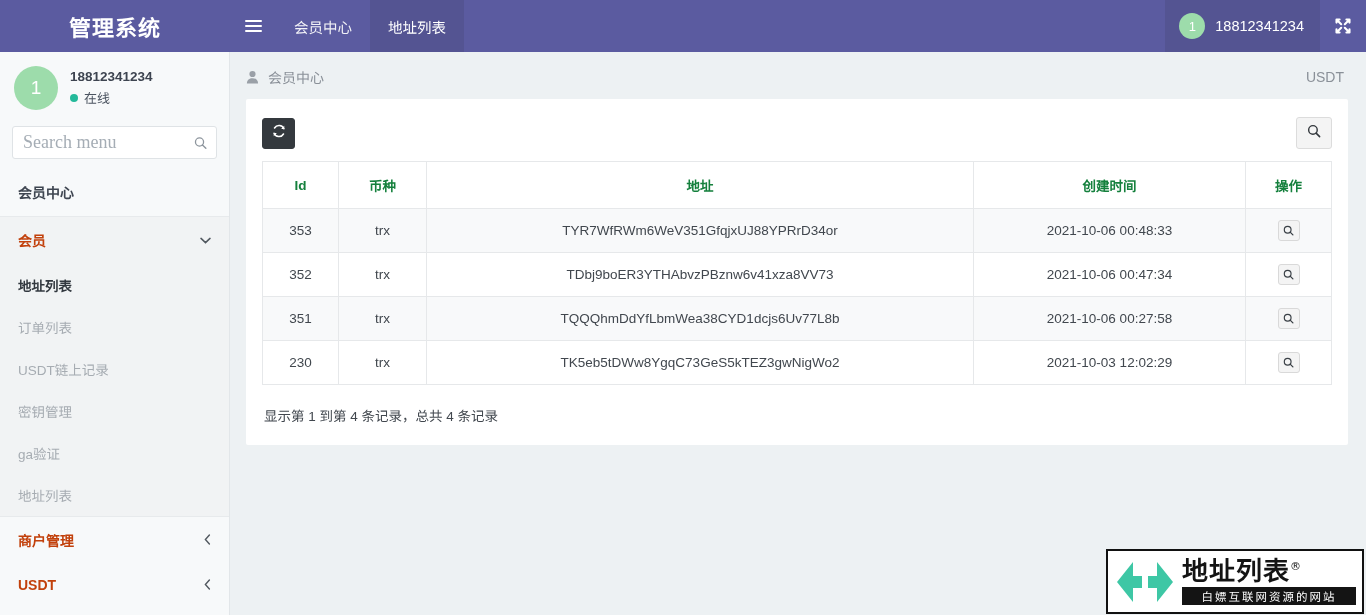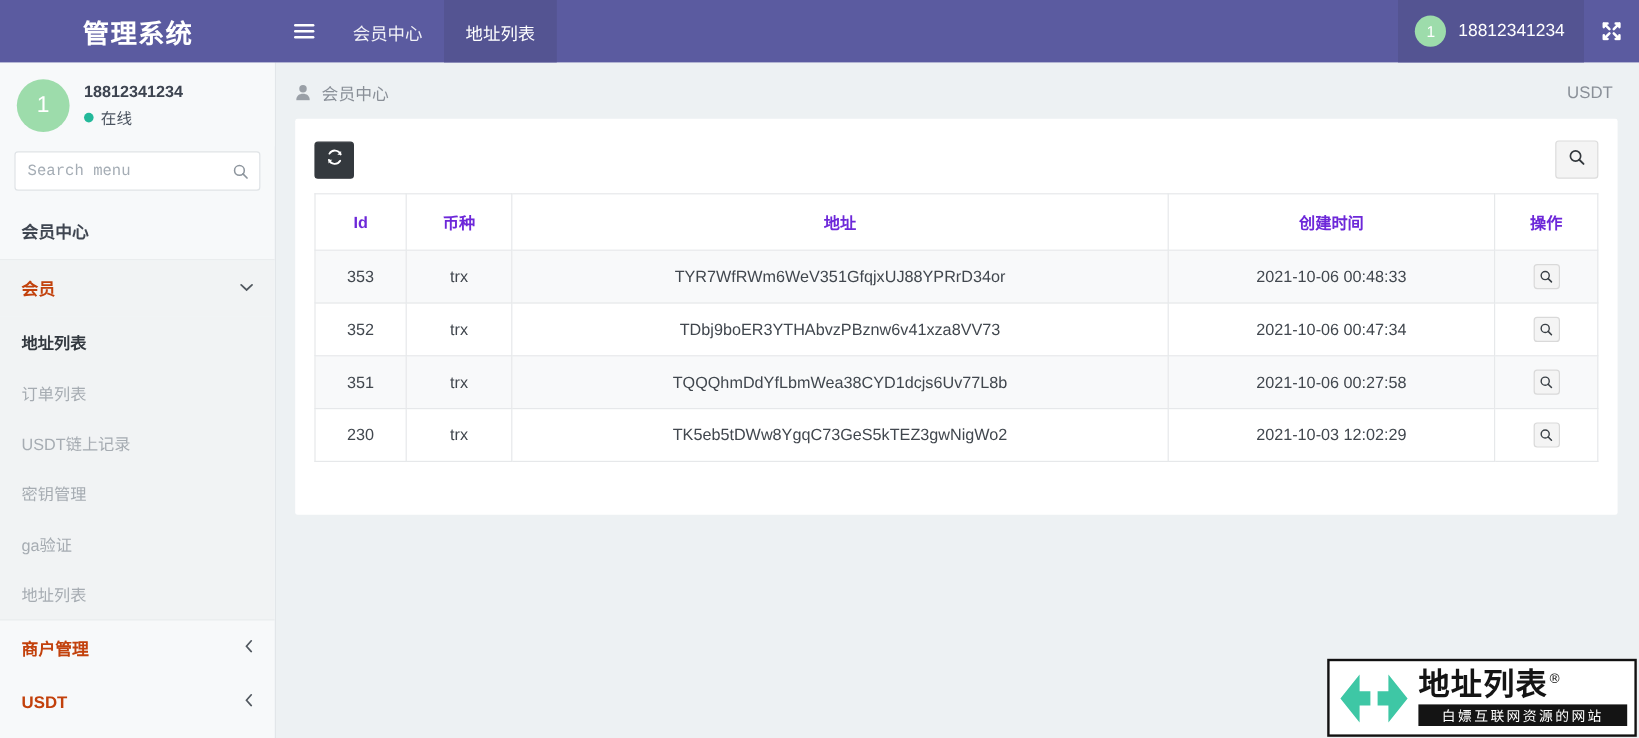--- a/index.html
+++ b/index.html
@@ -98,21 +98,21 @@
   .search-box {
     position: relative;
     height: 33px;
     border: 1px solid #dfe3e6;
     border-radius: 3px;
     background: #ffffff;
     display: flex; align-items: center;
   }
   .search-box input {
     border: 0; outline: 0; background: transparent;
-    font-family: Liberation Mono, monospace; font-size: 13px; color: #4b5460;
+    font-family: Liberation Serif, serif; font-size: 18px; color: #4b5460;
     padding: 0 28px 0 10px;
     width: 100%; height: 100%;
   }
   .search-box input::placeholder { color: #a5adb5; }
   .search-box .s-ico {
     position: absolute; right: 9px; top: 50%; transform: translateY(-50%);
     color: #8d959d; pointer-events: none; display: flex;
   }
 
   .menu { list-style: none; }
@@ -182,21 +182,21 @@
     color: #33383d;
     display: flex; align-items: center; justify-content: center;
     cursor: pointer;
   }
 
   table.grid { width: 100%; border-collapse: collapse; }
   table.grid th {
     border: 1px solid #e6e8ea;
     background: #ffffff;
     font-size: 13.5px; font-weight: bold;
-    color: #6d28d9;
+    color: #15803d;
     padding: 13px 6px;
     text-align: center;
   }
   table.grid td {
     border: 1px solid #e6e8ea;
     font-size: 13.5px;
     color: #41474e;
     padding: 11px 6px;
     text-align: center;
   }
@@ -457,20 +457,21 @@
                 <svg width="11" height="11" viewBox="0 0 16 16" aria-hidden="true">
                   <circle cx="6.8" cy="6.8" r="4.9" stroke="#3a4046" stroke-width="1.7" fill="none"></circle>
                   <line x1="10.4" y1="10.4" x2="14.4" y2="14.4" stroke="#3a4046" stroke-width="1.9" stroke-linecap="round"></line>
                 </svg>
               </span>
             </td>
           </tr>
         </tbody>
       </table>
 
+      <div class="tfoot-note">显示第 1 到第 4 条记录，总共 4 条记录</div>
     </div>
   </div>
 
   <div class="watermark">
     <div class="wm-logo">
       <svg width="62" height="52" viewBox="0 0 62 52" aria-hidden="true">
         <path d="M3 26 L19 6 L19 20 L28 20 L28 32 L19 32 L19 46 Z" fill="#3ec7a5"></path>
         <path d="M59 26 L43 6 L43 20 L34 20 L34 32 L43 32 L43 46 Z" fill="#3ec7a5"></path>
         <rect x="29.4" y="4" width="3.2" height="44" fill="#ffffff"></rect>
       </svg>

